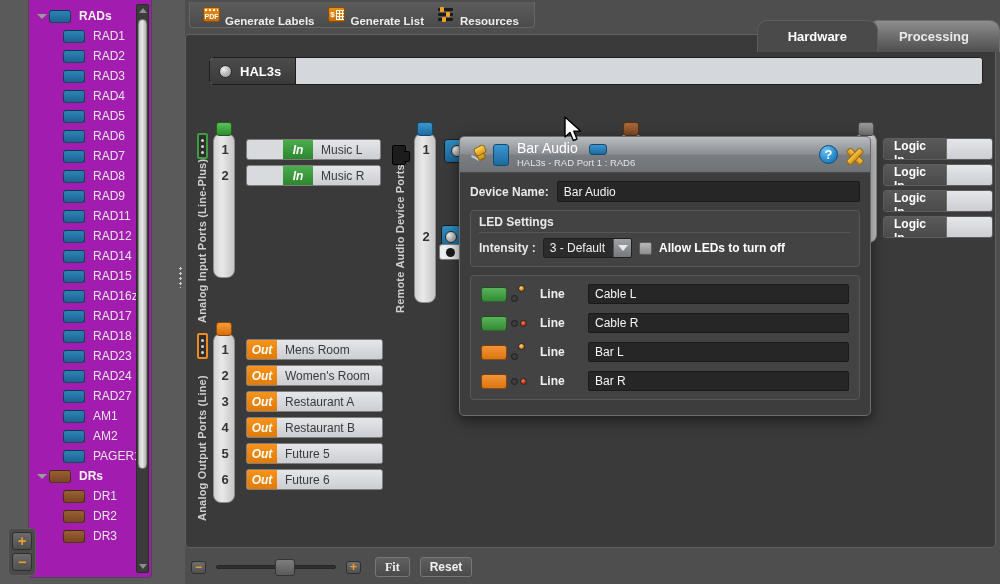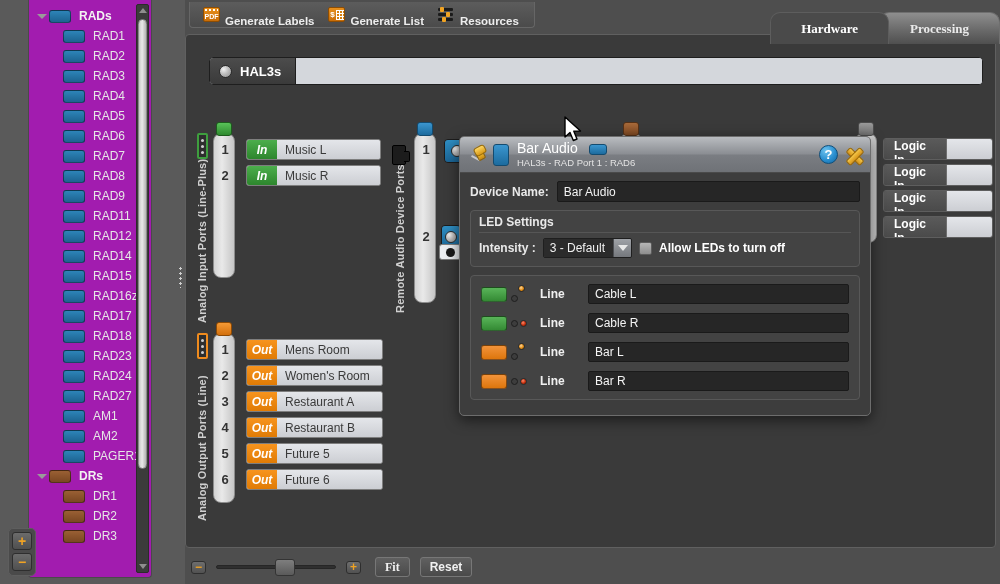--- a/index.html
+++ b/index.html
@@ -176,21 +176,21 @@
   .ic-res i:nth-child(3) { width: 15px; }
   .ic-res i::after {
     content: ""; position: absolute; top: -1px; width: 4px; height: 5px;
     background: #f0a323; border-radius: 1px;
   }
   .ic-res i:nth-child(1)::after { left: 2px; }
   .ic-res i:nth-child(2)::after { left: 8px; }
   .ic-res i:nth-child(3)::after { left: 4px; }
 
   
-  #tabs { position: absolute; right: 0; top: 0; height: 44px; display: flex; align-items: flex-end; font-family: Liberation Serif, serif; }
+  #tabs { position: absolute; right: 0; top: 0; height: 52px; display: flex; align-items: flex-end; }
   .tab {
     position: relative;
     height: 32px; padding: 0 30px 0 30px;
     display: flex; align-items: center; justify-content: center;
     font-size: 13px; font-weight: bold; color: #eaeaea;
     border-top-left-radius: 10px; border-top-right-radius: 10px;
     cursor: pointer;
     margin-left: -10px;
   }
   .tab.active {
@@ -301,21 +301,21 @@
     background: #d8dade;
     overflow: hidden;
     cursor: pointer;
   }
   .port-tag {
     display: flex; align-items: center; justify-content: center;
     width: 30px; flex: 0 0 30px;
     font-size: 12px; font-weight: bold; color: #ffffff;
     font-style: italic;
   }
-  .port-tag.in { background: linear-gradient(180deg,#4cae4c,#2d862d); }
+  .port-tag.in { background: linear-gradient(180deg,#4cae4c,#2d862d); margin-left: 36px; }
   .port-tag.out { background: linear-gradient(180deg,#f7941e,#e07b05); }
   .port-name {
     flex: 1; display: flex; align-items: center;
     padding-left: 8px; font-size: 12px; color: #3a3a3a;
     background: linear-gradient(180deg,#e4e6ea,#ccced3);
   }
 
   
   .devtab {
     position: absolute;

